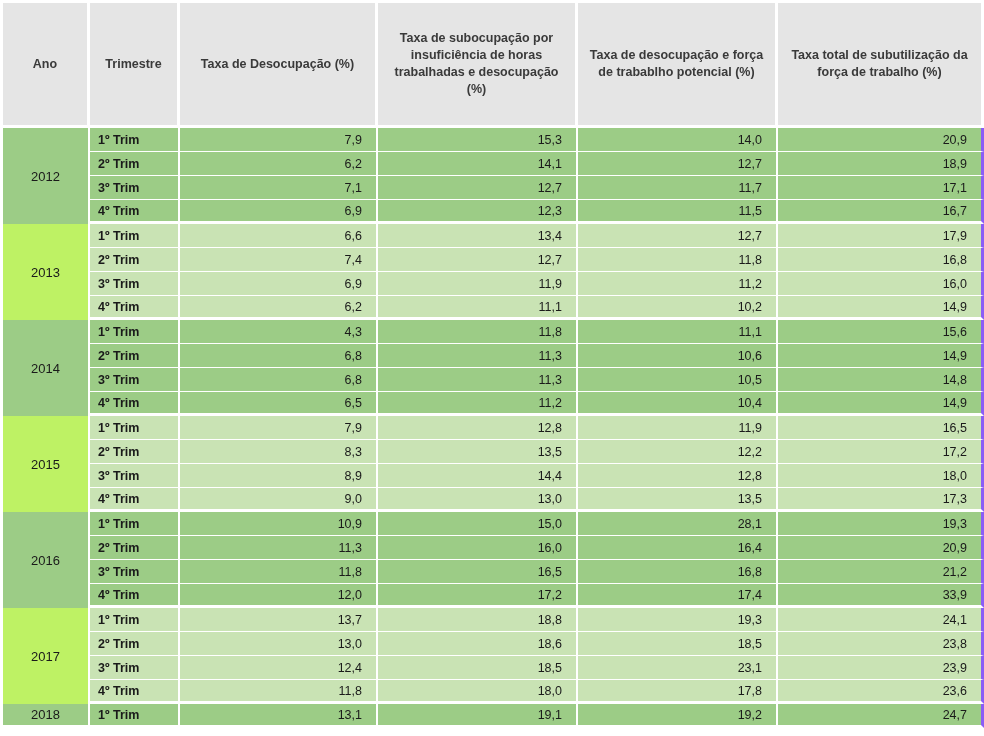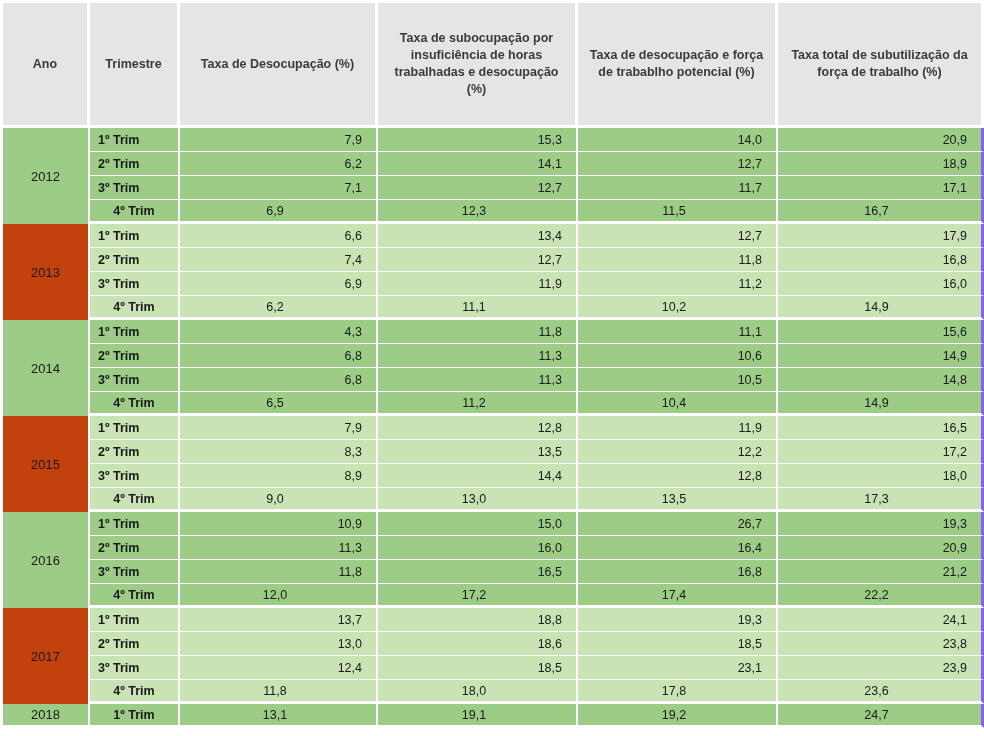--- a/index.html
+++ b/index.html
@@ -78,24 +78,24 @@
   tbody td.num {
     text-align: right;
     padding-right: 14px;
   }
   tbody td.lastcol { border-right: 3px solid #8b5cf6; }
 
   
   tr.band-dark  td { background: #9CCC86; }
   tr.band-light td { background: #C9E3B4; }
   td.year.band-dark  { background: #9CCC86; }
-  td.year.band-light { background: #c2410c; }
-
-  
-  tr.group-end td { border-bottom: 3px solid #FFFFFF; text-align: center; }
+  td.year.band-light { background: #bef264; }
+
+  
+  tr.group-end td { border-bottom: 3px solid #FFFFFF; }
 </style>
 </head>
 <body>
 
 <div id="table-wrap">
   <table class="stats">
     <colgroup>
       <col class="c-ano">
         <col class="c-tri">
         <col class="c-des">
@@ -232,21 +232,21 @@
           <td class="num">9,0</td>
           <td class="num">13,0</td>
           <td class="num">13,5</td>
           <td class="num lastcol">17,3</td>
         </tr>
         <tr class="band-dark">
           <td class="year band-dark" rowspan="4">2016</td>
           <td class="tri">1º Trim</td>
           <td class="num">10,9</td>
           <td class="num">15,0</td>
-          <td class="num">26,7</td>
+          <td class="num">28,1</td>
           <td class="num lastcol">19,3</td>
         </tr>
         <tr class="band-dark">
           <td class="tri">2º Trim</td>
           <td class="num">11,3</td>
           <td class="num">16,0</td>
           <td class="num">16,4</td>
           <td class="num lastcol">20,9</td>
         </tr>
         <tr class="band-dark">
@@ -254,21 +254,21 @@
           <td class="num">11,8</td>
           <td class="num">16,5</td>
           <td class="num">16,8</td>
           <td class="num lastcol">21,2</td>
         </tr>
         <tr class="band-dark group-end">
           <td class="tri">4º Trim</td>
           <td class="num">12,0</td>
           <td class="num">17,2</td>
           <td class="num">17,4</td>
-          <td class="num lastcol">22,2</td>
+          <td class="num lastcol">33,9</td>
         </tr>
         <tr class="band-light">
           <td class="year band-light" rowspan="4">2017</td>
           <td class="tri">1º Trim</td>
           <td class="num">13,7</td>
           <td class="num">18,8</td>
           <td class="num">19,3</td>
           <td class="num lastcol">24,1</td>
         </tr>
         <tr class="band-light">

